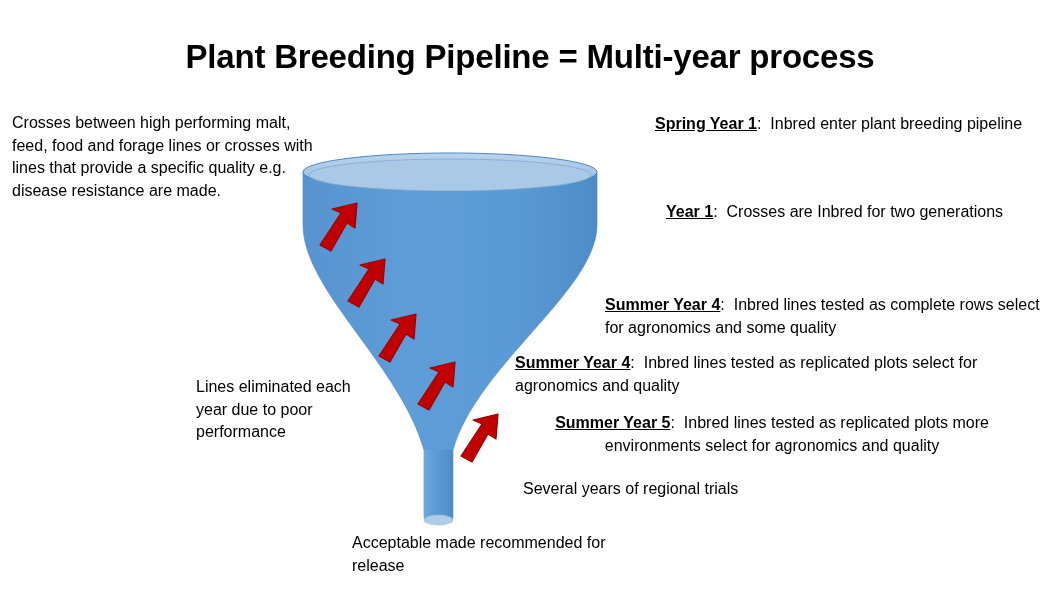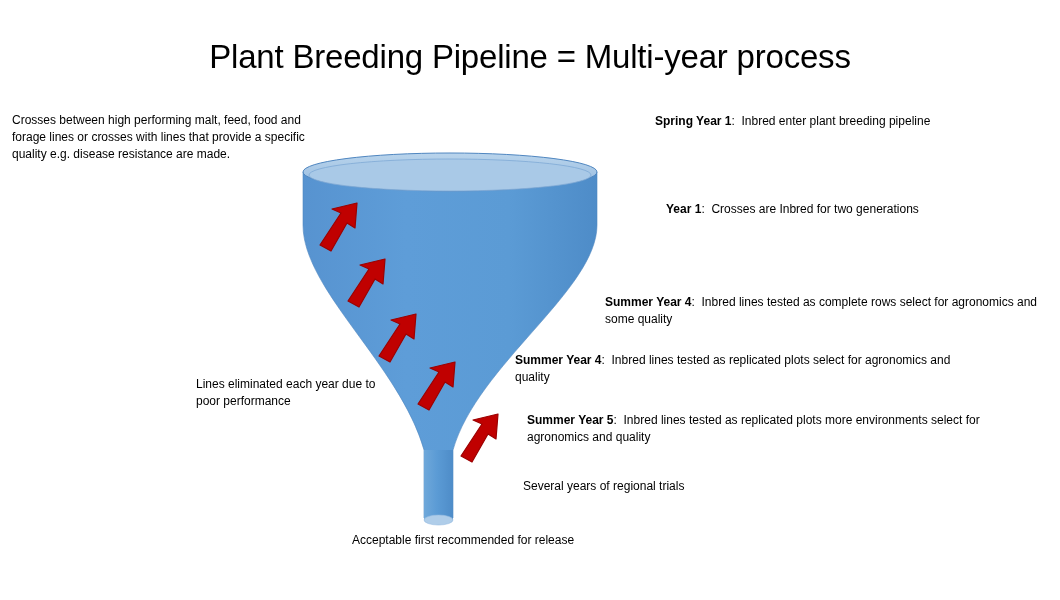--- a/index.html
+++ b/index.html
@@ -18,54 +18,54 @@
   }
 
   
   #title {
     position: absolute;
     left: 0;
     top: 38px;
     width: 1060px;
     text-align: center;
     font-size: 33px;
-    font-weight: normal;
+    font-weight: bold;
     letter-spacing: -0.2px;
     color: #000000;
   }
 
   
   #funnel-graphic {
     position: absolute;
     left: 250px;
     top: 150px;
     width: 380px;
     height: 400px;
   }
 
   
   .txt {
     position: absolute;
-    font-size: 12px;
+    font-size: 16px;
     line-height: 1.42;
     color: #000000;
   }
-  .txt b { font-weight: bold; }
+  .txt b { font-weight: bold; text-decoration: underline; }
 
   #left-top      { left: 12px;  top: 112px; width: 312px; }
   #lines-elim    { left: 180px; top: 376px; width: 190px; margin-left: 16px; }
   #accept-lines  { left: 352px; top: 532px; width: 300px; }
   #several-years { left: 523px; top: 478px; width: 230px; }
 
   #sy1 { left: 655px; top: 113px; width: 395px; }
   #y1  { left: 666px; top: 176px; width: 390px; margin-top: 25px; }
   #sy2 { left: 655px; top: 215px; width: 400px; }
   #sy3 { left: 605px; top: 294px; width: 440px; }
   #sy4 { left: 515px; top: 352px; width: 470px; }
-  #sy5 { left: 527px; top: 412px; width: 490px; }
+  #sy5 { left: 527px; top: 412px; width: 490px; text-align: center; }
 </style>
 </head>
 <body>
 
 <div id="slide">
 
   <div id="title">Plant Breeding Pipeline = Multi-year process</div>
 
   <svg id="funnel-graphic" viewBox="0 0 380 400">
     <defs>
@@ -129,21 +129,21 @@
       <g>
         <path d="M 83,101 L 72,95 L 93,63 L 84,59 L 109,53 L 107,78 L 99,73 Z" transform="translate(139,211)"></path>
       </g>
     </g>
   </svg>
 
   <div class="txt" id="left-top">Crosses between high performing malt, feed, food and forage lines or crosses with lines that provide a specific quality e.g. disease resistance are made.</div>
 
   <div class="txt" id="lines-elim">Lines eliminated each year due to poor performance</div>
 
-  <div class="txt" id="accept-lines">Acceptable first recommended for release</div>
+  <div class="txt" id="accept-lines">Acceptable made recommended for release</div>
 
   <div class="txt" id="several-years">Several years of regional trials</div>
 
   <div class="txt" id="sy1">
     <b>Spring Year 1</b><span>:</span>&nbsp; <span>Inbred enter plant breeding pipeline</span>
   </div>
 
   <div class="txt" id="y1">
     <b>Year 1</b><span>:</span>&nbsp; <span>Crosses are Inbred for two generations</span>
   </div>

